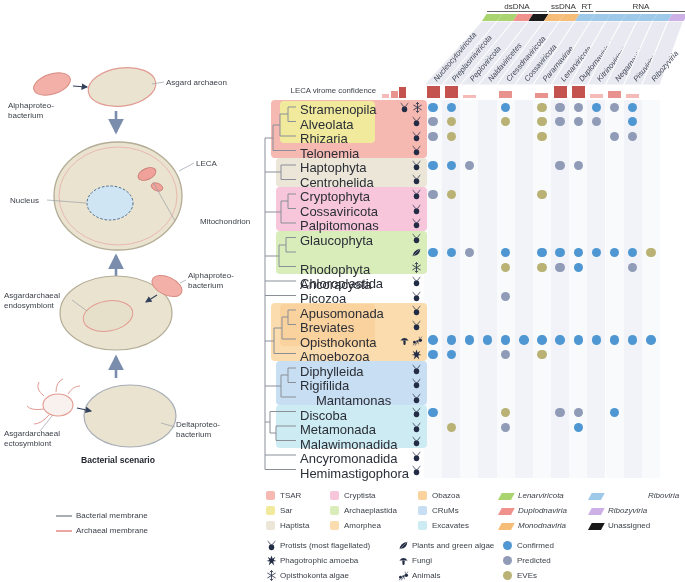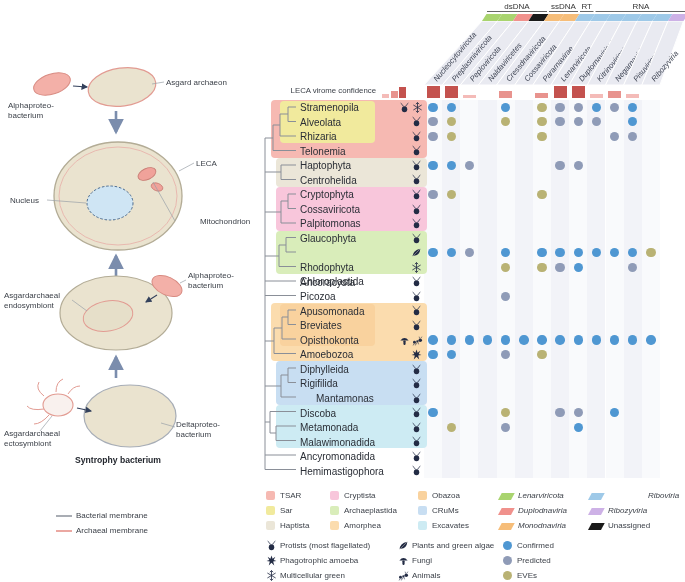--- a/index.html
+++ b/index.html
@@ -1,21 +1,21 @@
 <!DOCTYPE html>
 <html><head>
 <meta charset="utf-8">
 <style>
   html,body{margin:0;padding:0;background:#fff;}
   #canvas{position:relative;width:685px;height:582px;background:#fff;overflow:hidden;
           font-family:"Liberation Sans", sans-serif;color:#3a3f47;}
   .abs{position:absolute;}
   .lbl{font-size:8px;line-height:9.5px;white-space:pre-line;color:#3a3f47;}
   .bold{font-weight:bold;font-size:8.6px;color:#23272e;}
-  .taxon{font-size:10px;color:#2a2e36;white-space:nowrap;}
+  .taxon{font-size:13px;color:#2a2e36;white-space:nowrap;}
   .legtxt{font-size:8px;color:#3a3f47;white-space:nowrap;}
   .ital{font-style:italic;}
   svg{position:absolute;overflow:visible;}
 </style>
 </head>
 <body>
 
 <div id="canvas">
 
   <svg id="diagram-svg" width="260" height="582" style="left:0;top:0;">
@@ -368,21 +368,21 @@
     <div class="abs " style="left: 426.575px; top: 86px; width: 13px; height: 12px; background: rgb(196, 82, 78);"></div>
     <div class="abs " style="left: 444.725px; top: 86px; width: 13px; height: 12px; background: rgb(196, 82, 78);"></div>
     <div class="abs " style="left: 462.875px; top: 95px; width: 13px; height: 3px; background: rgb(244, 187, 184);"></div>
     <div class="abs " style="left: 499.175px; top: 91.04px; width: 13px; height: 6.96px; background: rgb(232, 147, 142);"></div>
     <div class="abs " style="left: 535.475px; top: 92.96px; width: 13px; height: 5.04px; background: rgb(232, 147, 142);"></div>
     <div class="abs " style="left: 553.625px; top: 86px; width: 13px; height: 12px; background: rgb(196, 82, 78);"></div>
     <div class="abs " style="left: 571.775px; top: 86px; width: 13px; height: 12px; background: rgb(196, 82, 78);"></div>
     <div class="abs " style="left: 589.925px; top: 94.4px; width: 13px; height: 3.6px; background: rgb(244, 187, 184);"></div>
     <div class="abs " style="left: 608.075px; top: 91.04px; width: 13px; height: 6.96px; background: rgb(232, 147, 142);"></div>
     <div class="abs " style="left: 626.225px; top: 94.4px; width: 13px; height: 3.6px; background: rgb(244, 187, 184);"></div>
-    <div class="abs lbl bold" style="left: 20px; top: 456px; width: 196px; text-align: center;">Syntrophy bacterium</div>
+    <div class="abs lbl bold" style="left: 20px; top: 456px; width: 196px; text-align: center;">Bacterial scenario</div>
     <div class="abs lbl" style="left: 166px; top: 78px; width: 80px;">Asgard archaeon</div>
     <div class="abs lbl" style="left: 8px; top: 101px; width: 70px;">Alphaproteo-
 bacterium</div>
     <div class="abs lbl" style="left: 196px; top: 159px; width: 40px;">LECA</div>
     <div class="abs lbl" style="left: 10px; top: 196px; width: 31px;">Nucleus</div>
     <div class="abs lbl" style="left: 176px; top: 217px; width: 70px; margin-left: 24px;">Mitochondrion</div>
     <div class="abs lbl" style="left: 4px; top: 291px; width: 74px;">Asgardarchaeal
 endosymbiont</div>
     <div class="abs lbl" style="left: 188px; top: 271px; width: 70px;">Alphaproteo-
 bacterium</div>
@@ -428,21 +428,21 @@
       <use href="#ic-protist"></use>
     </svg>
     <div class="abs legtxt" style="left: 280px; top: 541px;">Protists (most flagellated)</div>
     <svg width="11" height="11" style="left: 266px; top: 555px; position: absolute;">
       <use href="#ic-amoeba"></use>
     </svg>
     <div class="abs legtxt" style="left: 280px; top: 556px;">Phagotrophic amoeba</div>
     <svg width="11" height="11" style="left: 266px; top: 570px; position: absolute;">
       <use href="#ic-algae"></use>
     </svg>
-    <div class="abs legtxt" style="left: 280px; top: 571px;">Multicellular green</div>
+    <div class="abs legtxt" style="left: 280px; top: 571px;">Opisthokonta algae</div>
     <svg width="11" height="11" style="left: 398px; top: 540px; position: absolute;">
       <use href="#ic-plant"></use>
     </svg>
     <div class="abs legtxt" style="left: 412px; top: 541px;">Plants and green algae</div>
     <svg width="11" height="11" style="left: 398px; top: 555px; position: absolute;">
       <use href="#ic-fungi"></use>
     </svg>
     <div class="abs legtxt" style="left: 412px; top: 556px;">Fungi</div>
     <svg width="11" height="11" style="left: 398px; top: 570px; position: absolute;">
       <use href="#ic-animal"></use>

